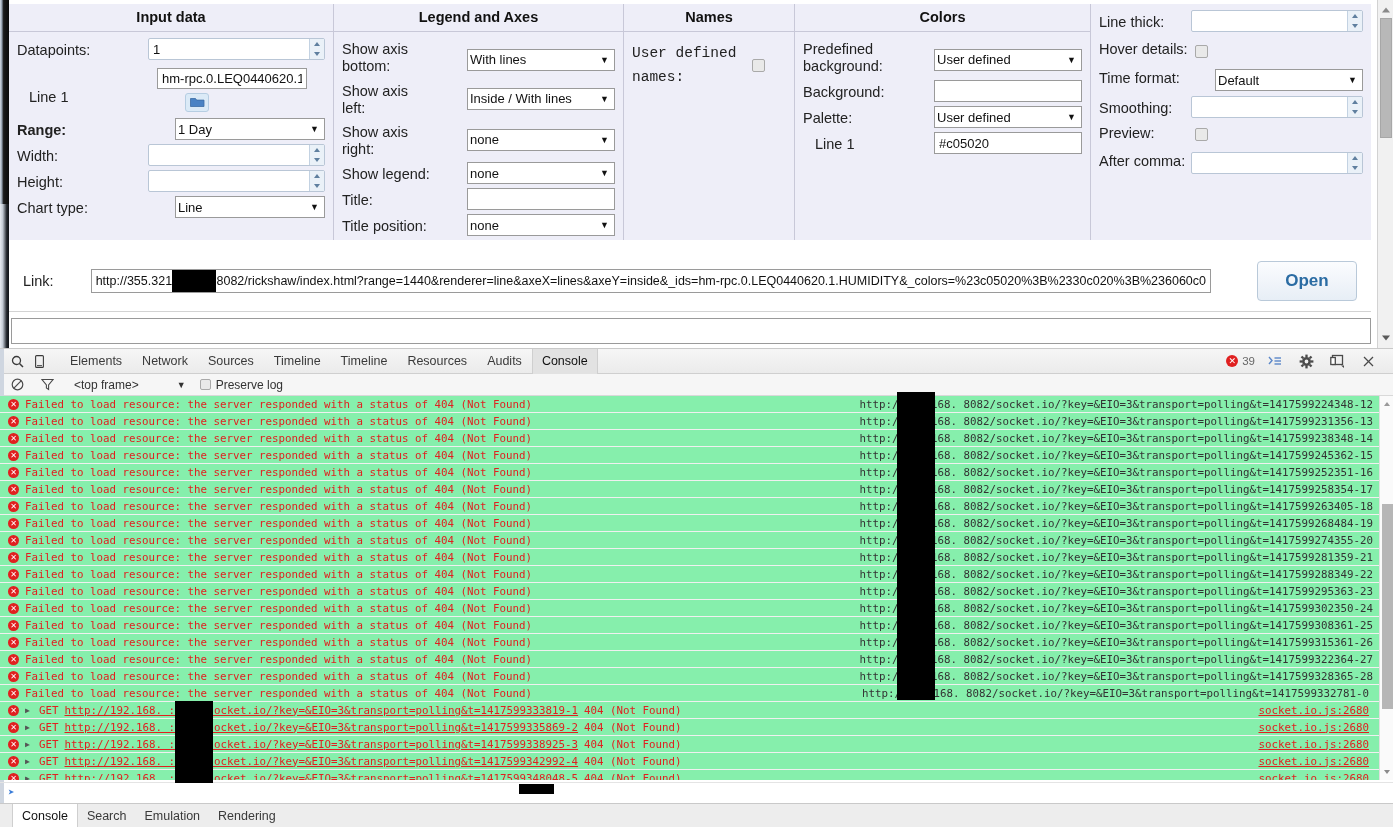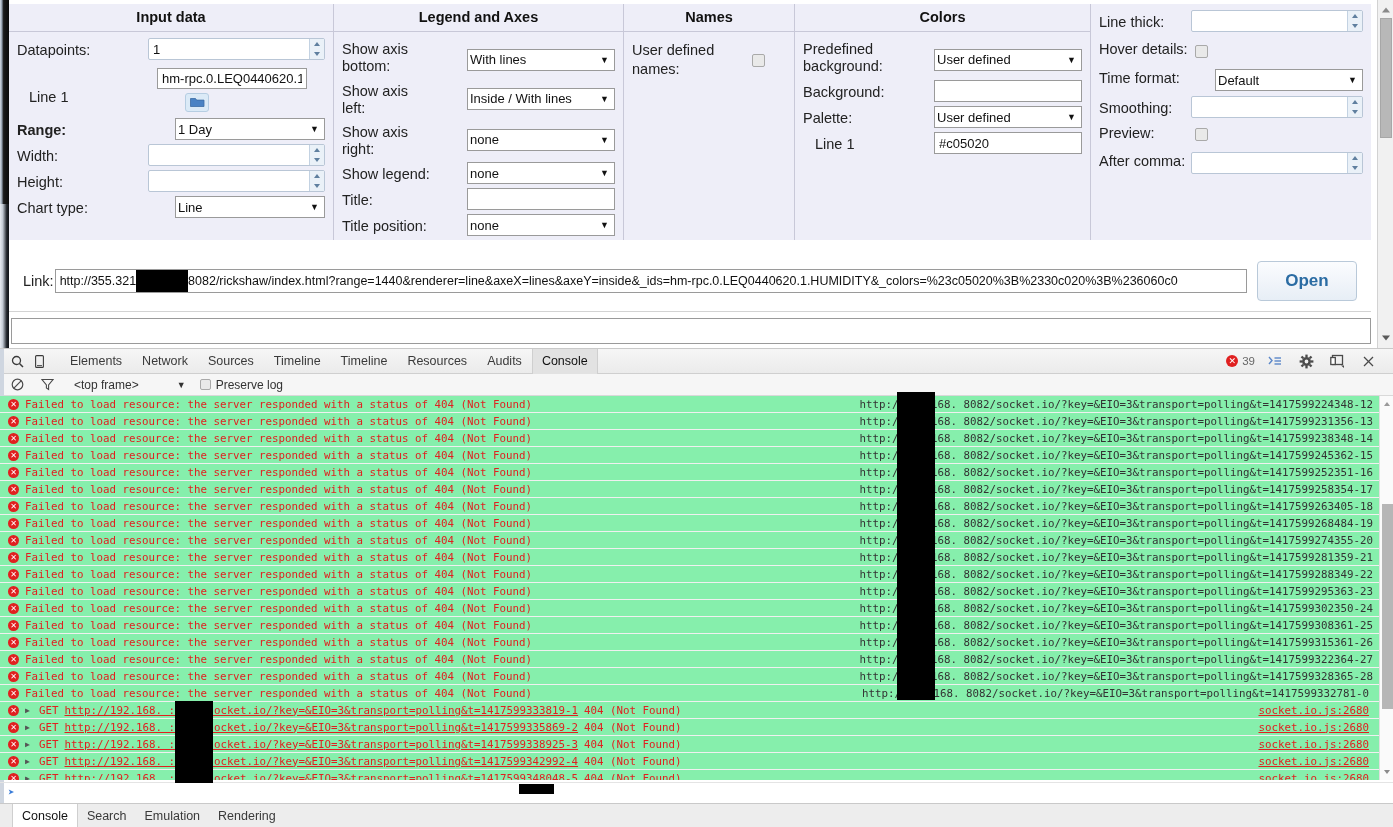--- a/index.html
+++ b/index.html
@@ -92,21 +92,21 @@
     border-radius:2px; display:inline-block; margin-top:4px;
   }
   .folder-btn {
     width:24px; height:19px; background:#dbeaf7; border:1px solid #b6cde2;
     border-radius:3px; display:flex; align-items:center; justify-content:center;
   }
 
   
   .linkbar {
     position:absolute; left:9px; top:258px; width:1362px; height:46px;
-    display:flex; align-items:center; padding:0 14px;
+    display:flex; align-items:center; padding:0 14px;gap:36px;
   }
   .link-label { font-size:14.5px; color:#222; margin-right:1px; }
   .link-input {
     flex:1; height:24px; border:1px solid #9a9a9a; background:#fff;
     font-size:12.5px; color:#111; padding:2px 4px;
     font-family:"Liberation Sans", sans-serif;
     position:relative; overflow:hidden; white-space:nowrap;
     display:flex; align-items:center;
   }
   .redact { display:inline-block; background:#000; vertical-align:middle; }
@@ -371,21 +371,21 @@
               <span class="arr">▼</span>
             </div>
           </div>
         </div>
       </div>
 
       <div class="panel" style="width:171px;">
         <div class="panel-title">Names</div>
         <div class="panel-body">
           <div class="row">
-            <div class="lbl" style="width:120px;line-height:19px;">User defined names:</div>
+            <div class="lbl" style="width:120px;line-height:24px;font-family:Liberation Mono, monospace;">User defined names:</div>
             <span class="chk"></span>
           </div>
         </div>
       </div>
 
       <div class="panel" style="width:296px;">
         <div class="panel-title">Colors</div>
         <div class="panel-body">
           <div class="row">
             <div class="lbl" style="width:137px;">Predefined background:</div>

